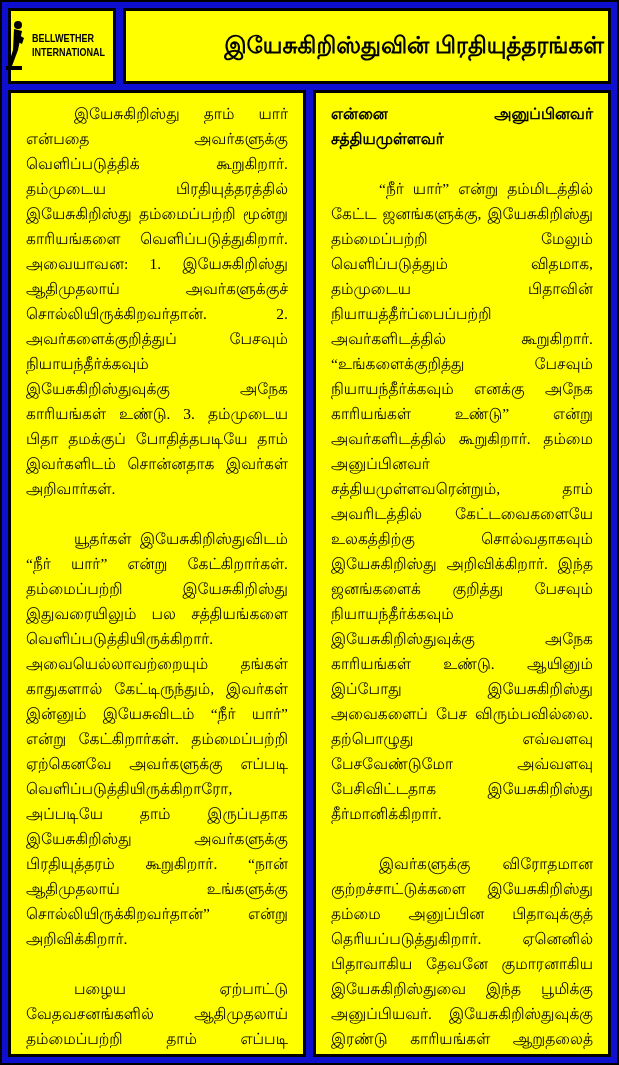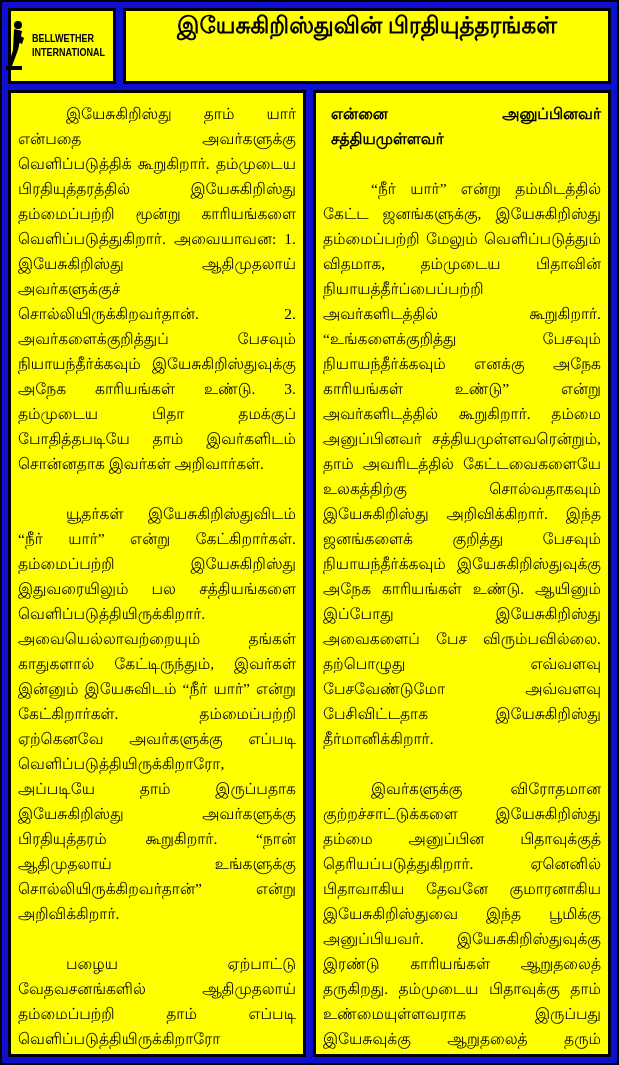--- a/index.html
+++ b/index.html
@@ -21,37 +21,37 @@
   }
   .logo-figure{flex:0 0 auto;display:block;}
   .logo-text{
     font-family:"Liberation Sans","DejaVu Sans",sans-serif;
     font-weight:bold;font-size:11px;line-height:1.25;letter-spacing:0px;
     transform:scaleX(.82);transform-origin:left center;white-space:nowrap;
   }
   .logo-text .ln{display:block;}
   .logo-text .underlined{border-bottom:2px solid #000;padding-bottom:1px;}
   .title-box{
-    flex:1;display:flex;flex-direction:row;align-items:flex-start;justify-content:center;
+    flex:1;display:flex;flex-direction:column;align-items:flex-end;justify-content:center;
     gap:4px;padding:2px 4px;
   }
   .title-tamil{font-weight:bold;font-size:23px;line-height:1.1;text-align:center;}
   .title-english{
     font-family:"Liberation Serif","DejaVu Serif",serif;
     font-weight:bold;font-size:21px;letter-spacing:.5px;word-spacing:5px;
     line-height:1.1;text-align:center;
   }
   
   .main{flex:1;display:flex;gap:7px;min-height:0;}
   .col{
-    flex:1;padding:8px 7px;overflow:hidden;
+    flex:1;padding:8px 15px;overflow:hidden;
     font-size:15.5px;line-height:25px;text-align:justify;font-family:Liberation Serif, serif;
   }
   .col p{margin:0 0 25px 0;text-indent:48px;}
-  .col p.no-indent{text-indent:0;margin-left:8px;}
+  .col p.no-indent{text-indent:0;}
   .col p.bold{font-weight:bold;}
 </style>
 </head>
 <body>
 
 <div class="page">
 
   <div class="header">
 
     <div class="panel logo-box">

